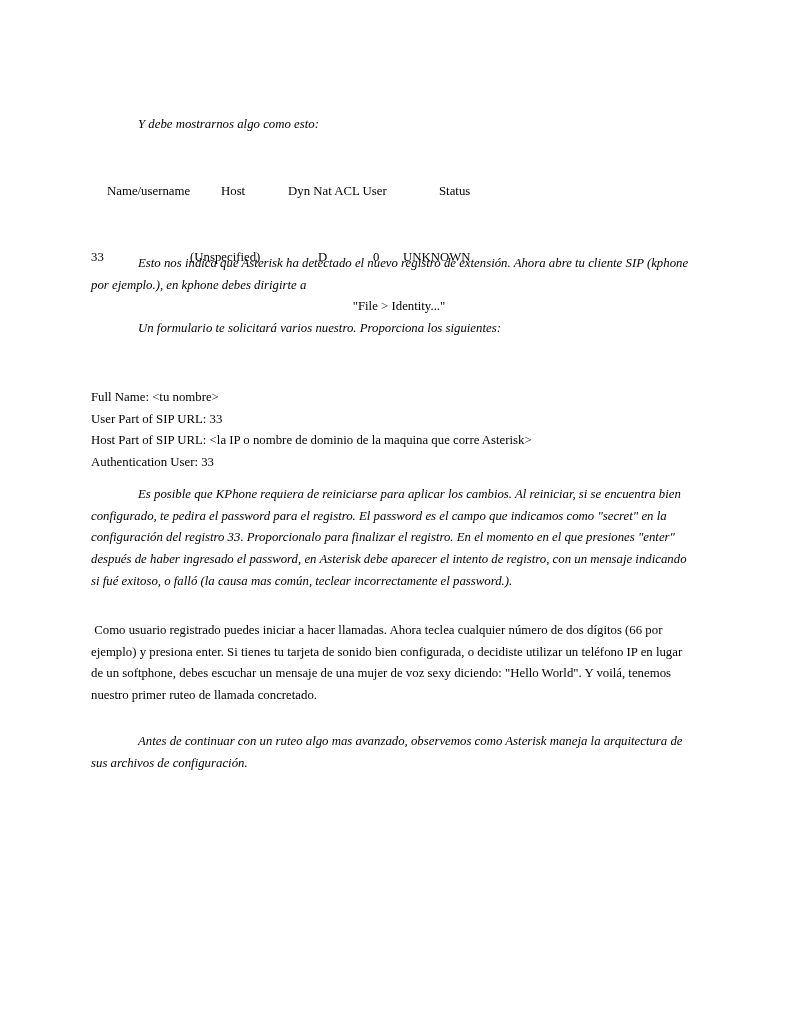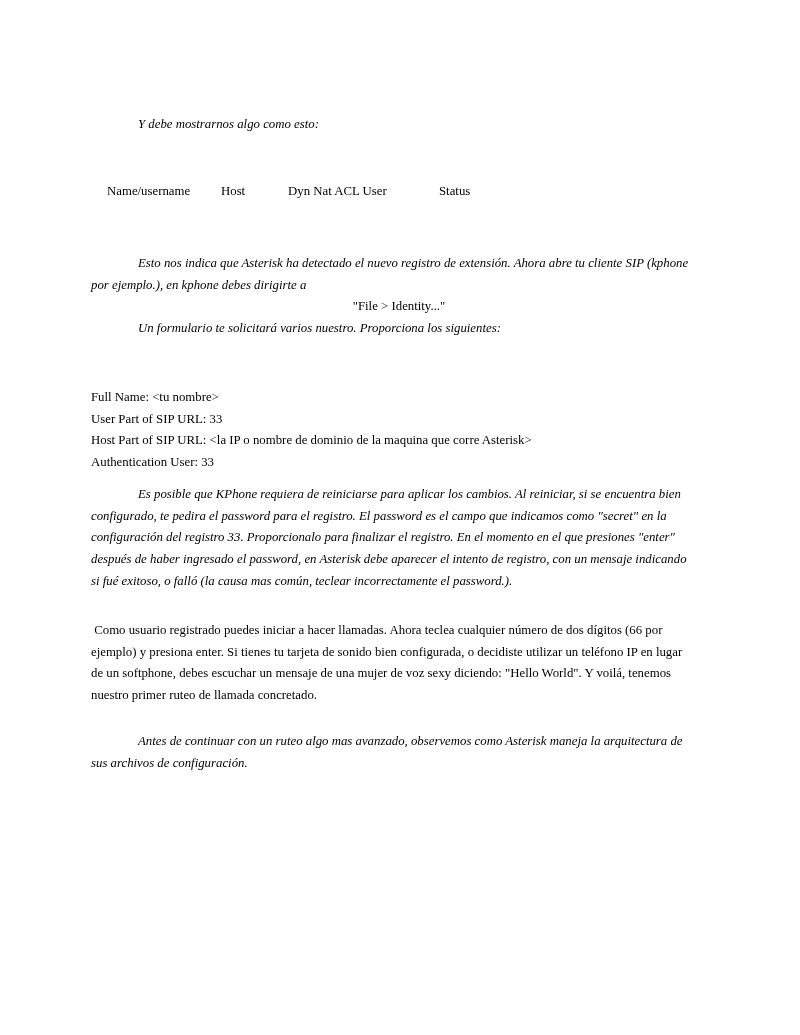--- a/index.html
+++ b/index.html
@@ -39,20 +39,27 @@
 
 <div class="block indent" style="top:114px">Y debe mostrarnos algo como esto:</div>
 
 <div class="block" style="top:138px">
   <div class="trow">
     <span class="h-name">Name/username</span>
     <span class="h-host">Host</span>
     <span class="h-dyn">Dyn Nat ACL User</span>
     <span class="h-status">Status</span>
   </div>
+  <div class="trow">
+    <span class="r-name">33</span>
+    <span class="r-host">(Unspecified)</span>
+    <span class="r-dyn">D</span>
+    <span class="r-port">0</span>
+    <span class="r-status">UNKNOWN</span>
+  </div>
 </div>
 
 <div class="block indent" style="top:253px">Esto nos indica que Asterisk ha detectado el nuevo registro de extensión. Ahora abre tu cliente SIP (kphone<br>por ejemplo.), en kphone debes dirigirte a</div>
 
 <div class="block center" style="top:296px">"File &gt; Identity..."</div>
 
 <div class="block indent" style="top:318px">Un formulario te solicitará varios nuestro. Proporciona los siguientes:</div>
 
 <div class="block" style="top:387px">Full Name: &lt;tu nombre&gt;<br>User Part of SIP URL: 33<br>Host Part of SIP URL: &lt;la IP o nombre de dominio de la maquina que corre Asterisk&gt;<br>Authentication User: 33</div>
 

